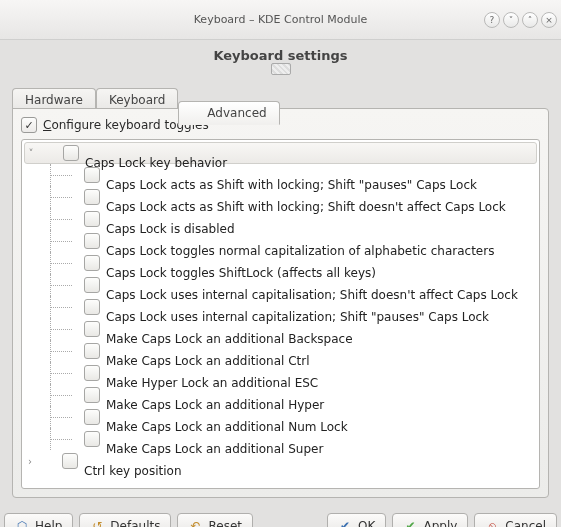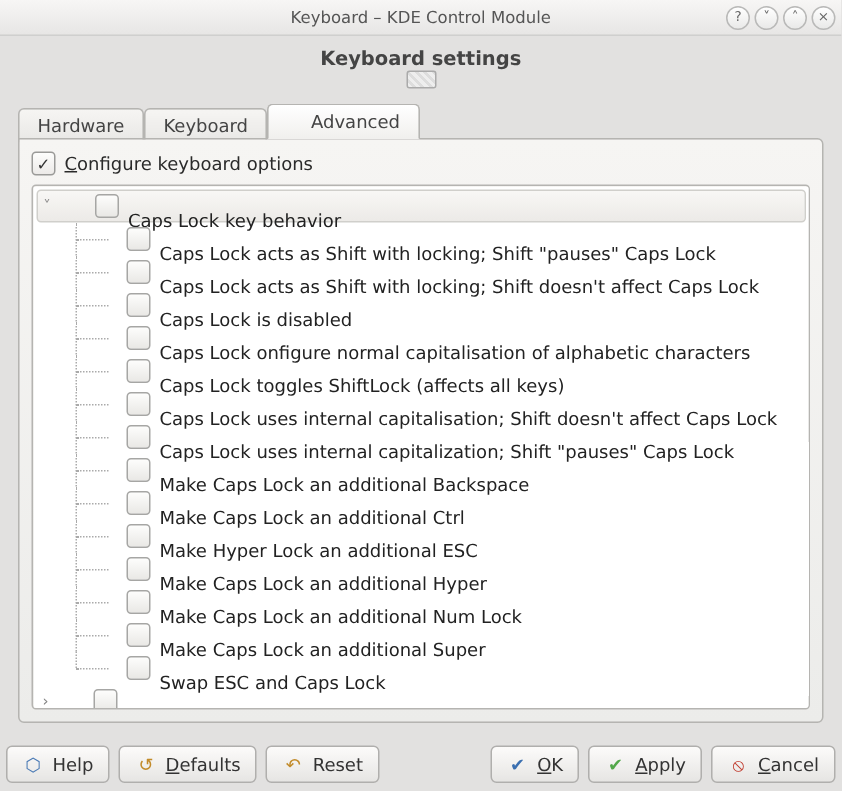--- a/index.html
+++ b/index.html
@@ -7,21 +7,21 @@
     margin: 0;
     font-family: "DejaVu Sans", "Liberation Sans", sans-serif;
     font-size: 12px;
     background: #e2e1e0;
     width: 561px;
     height: 527px;
     overflow: hidden;
     color: #2a2a2a;
   }
   .titlebar {
-    height: 24px;
+    height: 40px;
     background: linear-gradient(to bottom, #f7f6f5, #e7e6e5);
     display: flex;
     align-items: center;
     border-bottom: 1px solid #cfcfce;
     position: relative;
   }
   .titlebar .title {
     position: absolute;
     left: 50%;
     transform: translateX(-50%);
@@ -82,21 +82,21 @@
     cursor: pointer;
     margin-top: 2px;
     font-size: 12px;
     position: relative;
     top: 1px;
   }
   .tab.active {
     background: linear-gradient(to bottom,#ffffff,#f1f0ee);
     border-bottom: 1px solid #f1f0ee;
     margin-top: 0;
-    top: 0;
+    top: 16px;
     z-index: 2;
     padding-left: 28px;
   }
   .tab-panel {
     border: 1px solid #b5b4b1;
     border-radius: 0 4px 4px 4px;
     background: linear-gradient(to bottom,#f6f5f3,#ececea);
     padding: 8px;
     position: relative;
     top: -1px;
@@ -233,21 +233,21 @@
 
   <div class="tabs">
     <div class="tab">Hardware</div>
     <div class="tab">Keyboard</div>
     <div class="tab active">Advanced</div>
   </div>
 
   <div class="tab-panel">
     <div class="cfg-row">
       <div class="chk checked"></div>
-      <span class="cfg-label"><u>C</u><span>onfigure keyboard options</span></span>
+      <span class="cfg-label"><u>C</u><span>onfigure keyboard toggles</span></span>
     </div>
 
     <div class="tree-box">
       <div class="tree" id="tree">
           <div class="tree-row">
             <span class="tw">˅</span>
             <span style="width:14px"></span>
             <div class="tree-chk"></div>
             <span class="row-label">Caps Lock key behavior</span>
           </div>
@@ -266,21 +266,21 @@
           <div class="tree-row">
             <span style="width:12px"></span>
             <div class="connector"></div>
             <div class="tree-chk"></div>
             <span class="row-label">Caps Lock is disabled</span>
           </div>
           <div class="tree-row">
             <span style="width:12px"></span>
             <div class="connector"></div>
             <div class="tree-chk"></div>
-            <span class="row-label">Caps Lock onfigure normal capitalisation of alphabetic characters</span>
+            <span class="row-label">Caps Lock toggles normal capitalization of alphabetic characters</span>
           </div>
           <div class="tree-row">
             <span style="width:12px"></span>
             <div class="connector"></div>
             <div class="tree-chk"></div>
             <span class="row-label">Caps Lock toggles ShiftLock (affects all keys)</span>
           </div>
           <div class="tree-row">
             <span style="width:12px"></span>
             <div class="connector"></div>
@@ -321,26 +321,20 @@
             <span style="width:12px"></span>
             <div class="connector"></div>
             <div class="tree-chk"></div>
             <span class="row-label">Make Caps Lock an additional Num Lock</span>
           </div>
           <div class="tree-row">
             <span style="width:12px"></span>
             <div class="connector"></div>
             <div class="tree-chk"></div>
             <span class="row-label">Make Caps Lock an additional Super</span>
-          </div>
-          <div class="tree-row">
-            <span style="width:12px"></span>
-            <div class="connector last"></div>
-            <div class="tree-chk"></div>
-            <span class="row-label">Swap ESC and Caps Lock</span>
           </div>
           <div class="tree-row">
             <span class="tw">›</span>
             <span style="width:14px"></span>
             <div class="tree-chk"></div>
             <span class="row-label">Ctrl key position</span>
           </div>
         </div>
     </div>
   </div>

